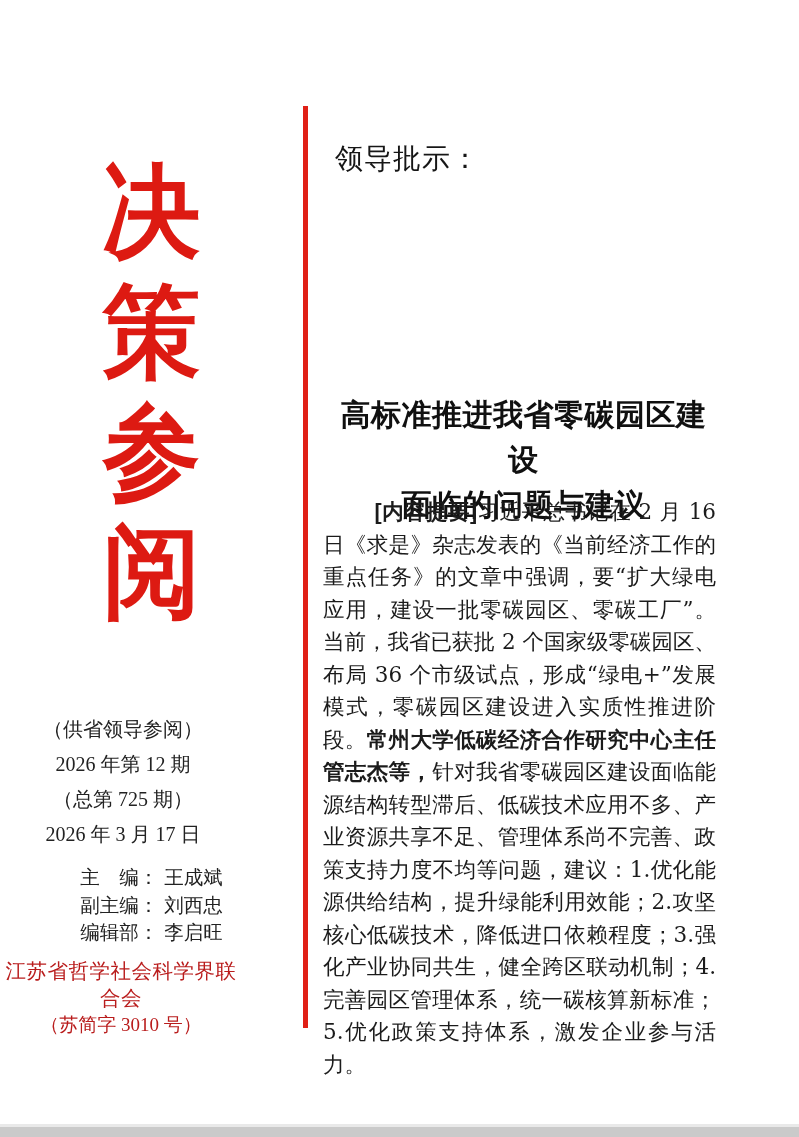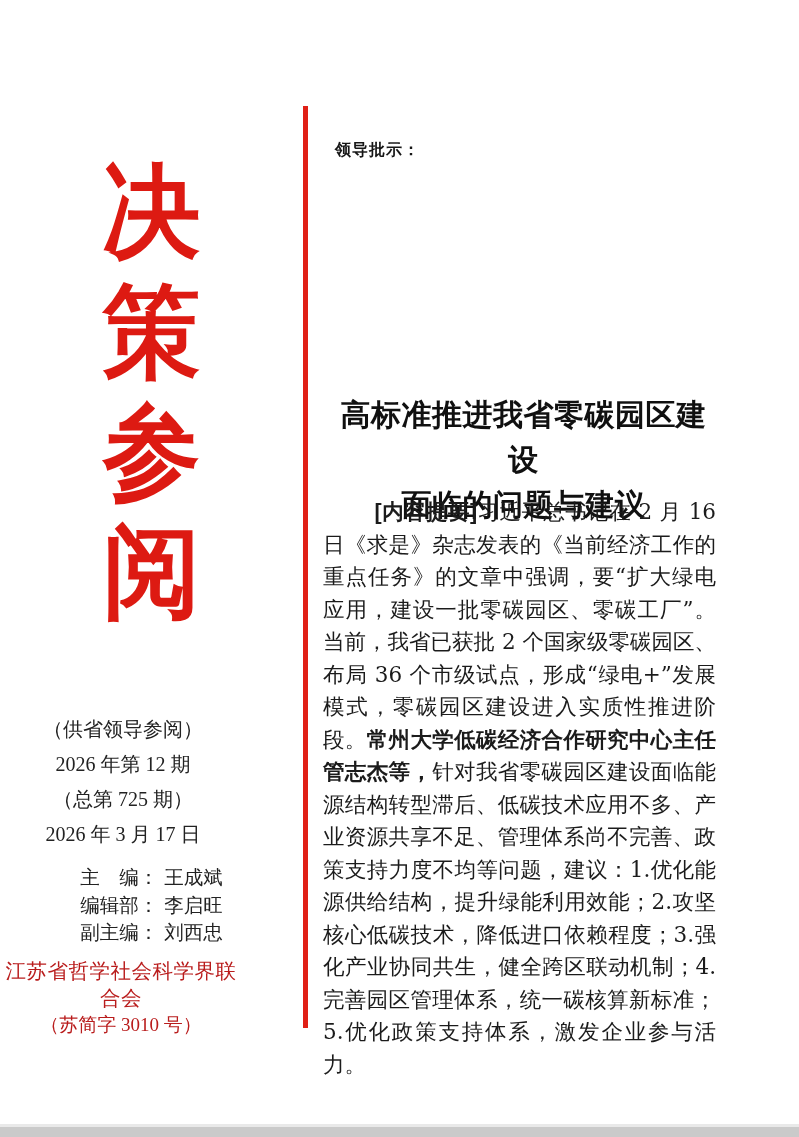--- a/index.html
+++ b/index.html
@@ -56,21 +56,21 @@
     width:5px; height:922px;
     background:#e02016;
   }
 
   
   .right-col { position:absolute; left:323px; top:0; width:396px; height:1137px; }
 
   .remark {
     position:absolute; left:12px; top:140px;
     font-family:"Liberation Sans", sans-serif;
-    font-weight:bold; font-size:16px; letter-spacing:1px;
+    font-weight:normal; font-size:28px; letter-spacing:1px;
     color:#161616;
   }
 
   .article-title {
     position:absolute; left:4px; top:392px; width:393px;
     text-align:center;
     font-family:"Liberation Serif", serif;
     font-weight:bold;
     font-size:30px; line-height:45px;
     color:#101010;
@@ -116,26 +116,26 @@
       <div>（总第 725 期）</div>
       <div>2026 年 3 月 17 日</div>
     </div>
 
     <div class="editors">
       <div class="editor-row">
         <span class="editor-label">主　编：</span>
           <span class="editor-name">王成斌</span>
       </div>
       <div class="editor-row">
+        <span class="editor-label">副主编：</span>
+          <span class="editor-name">刘西忠</span>
+      </div>
+      <div class="editor-row">
         <span class="editor-label">编辑部：</span>
           <span class="editor-name">李启旺</span>
-      </div>
-      <div class="editor-row">
-        <span class="editor-label">副主编：</span>
-          <span class="editor-name">刘西忠</span>
       </div>
     </div>
 
     <div class="publisher">
       <div class="publisher-org">江苏省哲学社会科学界联合会</div>
       <div class="publisher-license">（苏简字 3010 号）</div>
     </div>
 
   </div>
 

